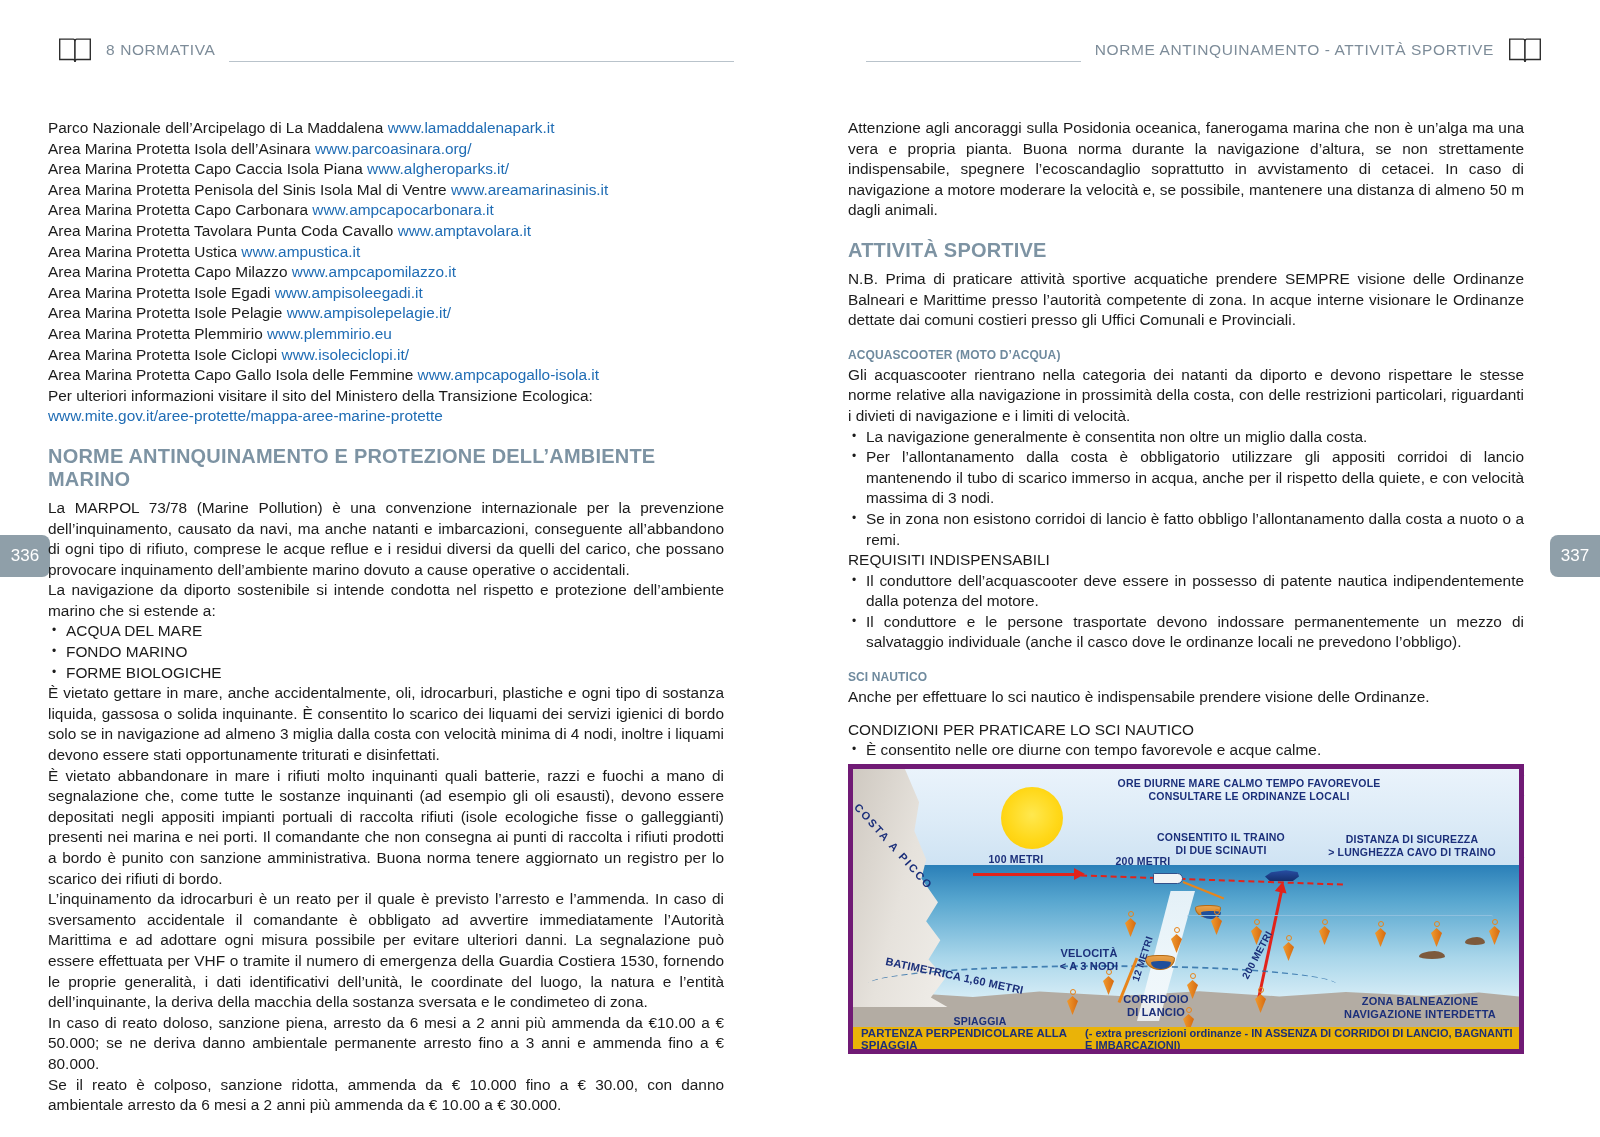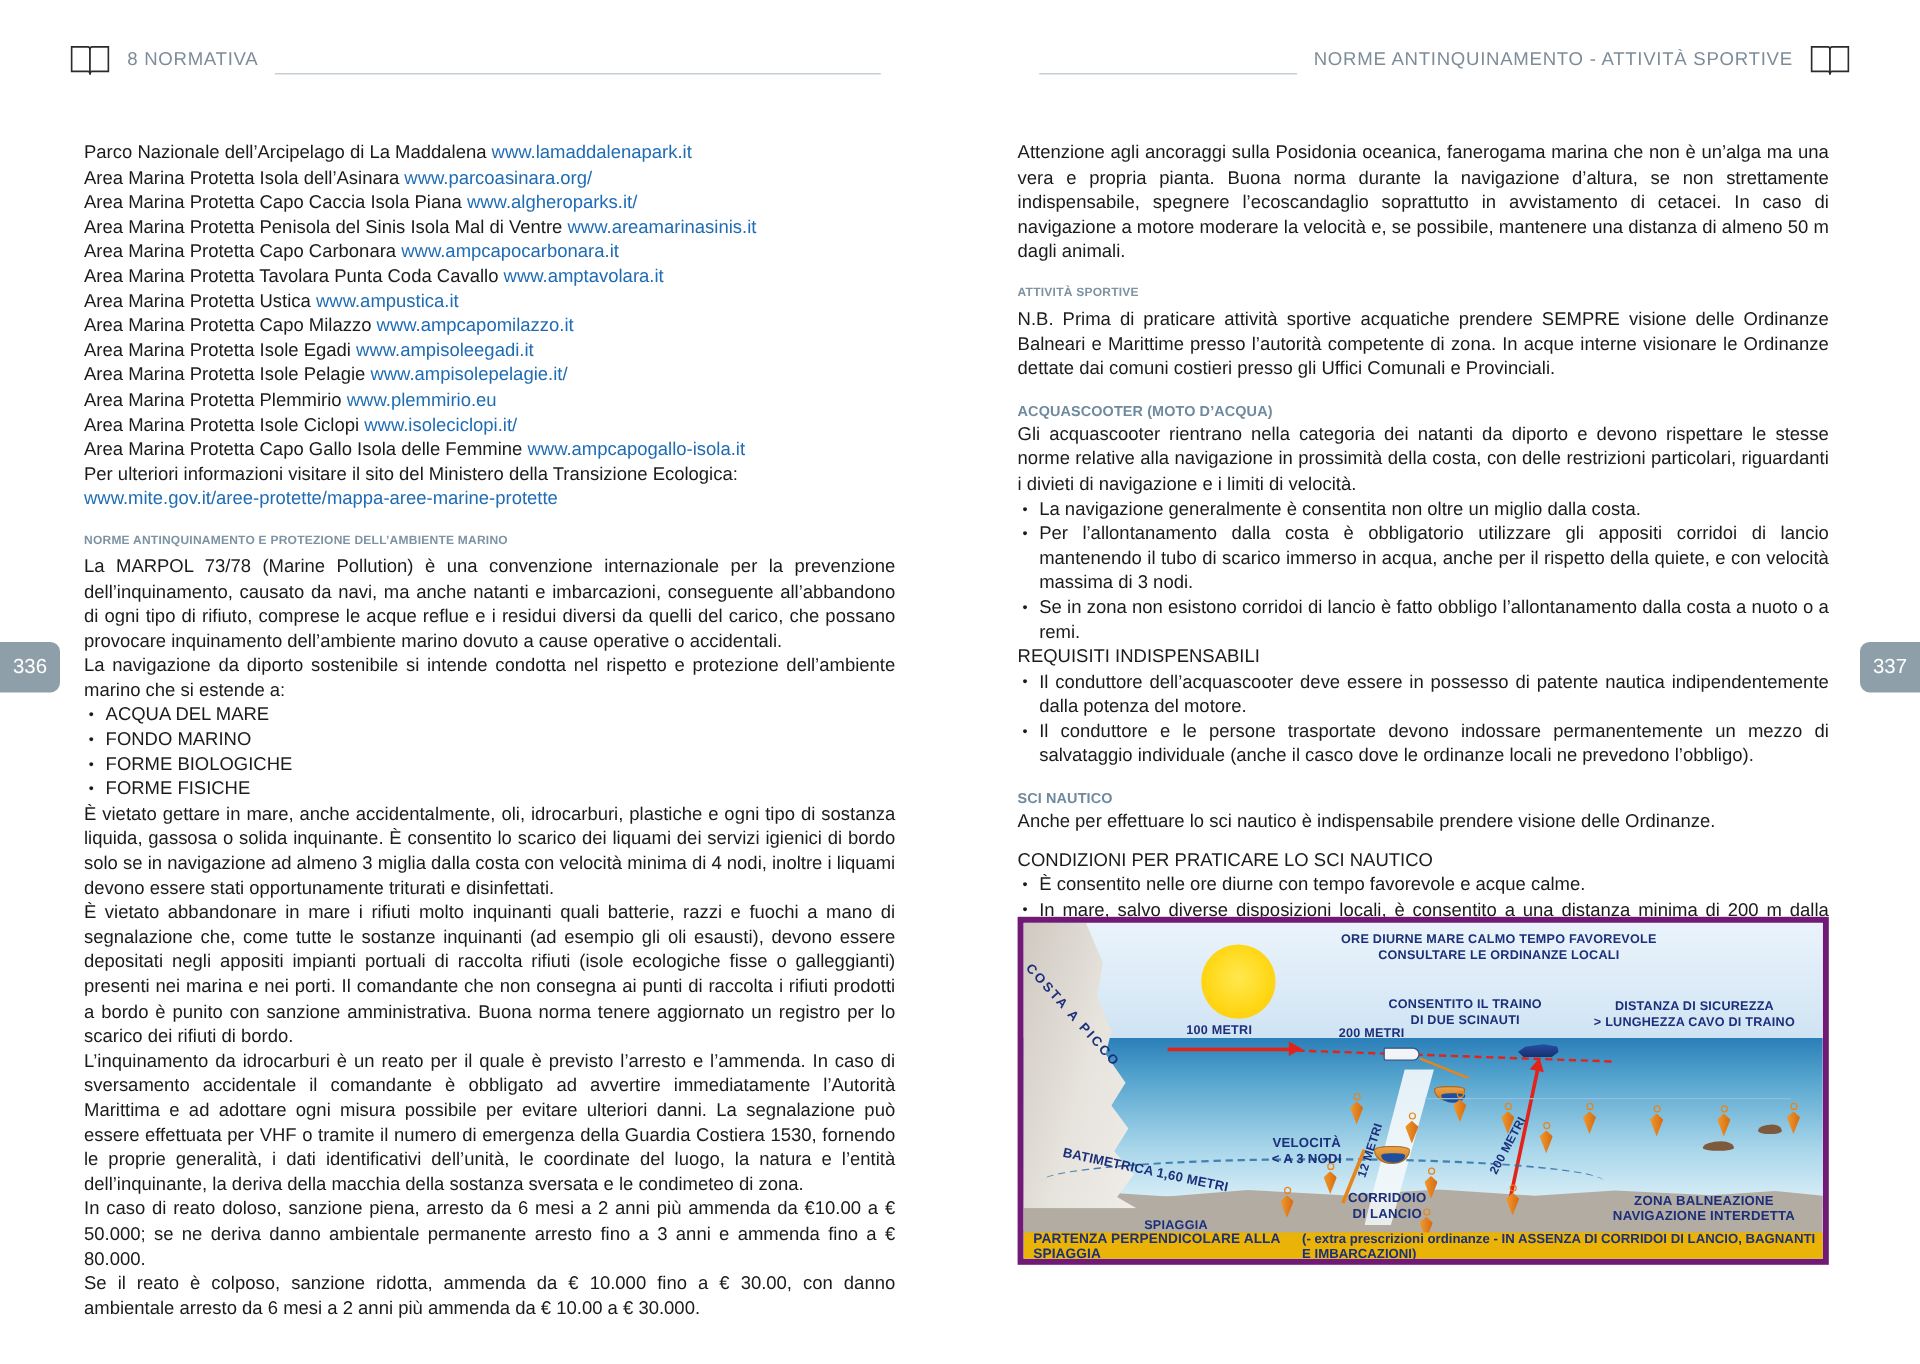--- a/index.html
+++ b/index.html
@@ -37,35 +37,35 @@
     position: absolute; top: 535px;
     width: 50px; height: 42px;
     background: #8f9fa9; color: #ffffff;
     font-size: 17px; display: flex; align-items: center; justify-content: center;
   }
   .pagetab-left  { left: 0;  border-radius: 0 8px 8px 0; }
   .pagetab-right { right: 0; border-radius: 8px 0 0 8px; }
 
   
   .col { position: absolute; top: 118px; width: 676px; }
-  .col-left  { left: 70px; }
+  .col-left  { left: 48px; }
   .col-right { left: 848px; }
 
   
   .lnk-line, p.body, .bullet, .plain {
     font-size: 15.4px; line-height: 20.6px; color: #1b1b1b;
   }
   .lnk-line { white-space: nowrap; }
   a, .url { color: #1f6cb4; text-decoration: none; }
 
   p.body { text-align: justify; }
   p.body.nojust { text-align: left; }
 
   h2.sect {
-    font-size: 10px; font-weight: bold; letter-spacing: .2px;
+    font-size: 20px; font-weight: bold; letter-spacing: .2px;
     color: #7d93a3; margin: 18px 0 7px 0;
   }
   h3.sub {
     font-size: 12px; font-weight: bold; letter-spacing: .1px;
     color: #6f8a9e; margin: 17px 0 3px 0;
   }
   .caps-line { font-size: 15.4px; line-height: 20.6px; color: #1b1b1b; }
 
   ul.bl { list-style: none; margin: 0 0 0 0; padding: 0; }
   ul.bl li {
@@ -273,21 +273,20 @@
 
     <h2 class="sect">NORME ANTINQUINAMENTO E PROTEZIONE DELL’AMBIENTE MARINO</h2>
 
     <p class="body">La MARPOL 73/78 (Marine Pollution) è una convenzione internazionale per la prevenzione dell’inquinamento, causato da navi, ma anche natanti e imbarcazioni, conseguente all’abbandono di ogni tipo di rifiuto, comprese le acque reflue e i residui diversi da quelli del carico, che possano provocare inquinamento dell’ambiente marino dovuto a cause operative o accidentali.</p>
     <p class="body">La navigazione da diporto sostenibile si intende condotta nel rispetto e protezione dell’ambiente marino che si estende a:</p>
 
     <ul class="bl tight">
       <li>ACQUA DEL MARE</li>
       <li>FONDO MARINO</li>
       <li>FORME BIOLOGICHE</li>
-      <li>FORME FISICHE</li>
     </ul>
 
     <p class="body">È vietato gettare in mare, anche accidentalmente, oli, idrocarburi, plastiche e ogni tipo di sostanza liquida, gassosa o solida inquinante. È consentito lo scarico dei liquami dei servizi igienici di bordo solo se in navigazione ad almeno 3 miglia dalla costa con velocità minima di 4 nodi, inoltre i liquami devono essere stati opportunamente triturati e disinfettati.</p>
     <p class="body">È vietato abbandonare in mare i rifiuti molto inquinanti quali batterie, razzi e fuochi a mano di segnalazione che, come tutte le sostanze inquinanti (ad esempio gli oli esausti), devono essere depositati negli appositi impianti portuali di raccolta rifiuti (isole ecologiche fisse o galleggianti) presenti nei marina e nei porti. Il comandante che non consegna ai punti di raccolta i rifiuti prodotti a bordo è punito con sanzione amministrativa. Buona norma tenere aggiornato un registro per lo scarico dei rifiuti di bordo.</p>
     <p class="body">L’inquinamento da idrocarburi è un reato per il quale è previsto l’arresto e l’ammenda. In caso di sversamento accidentale il comandante è obbligato ad avvertire immediatamente l’Autorità Marittima e ad adottare ogni misura possibile per evitare ulteriori danni. La segnalazione può essere effettuata per VHF o tramite il numero di emergenza della Guardia Costiera 1530, fornendo le proprie generalità, i dati identificativi dell’unità, le coordinate del luogo, la natura e l’entità dell’inquinante, la deriva della macchia della sostanza sversata e le condimeteo di zona.</p>
     <p class="body">In caso di reato doloso, sanzione piena, arresto da 6 mesi a 2 anni più ammenda da €10.00 a € 50.000; se ne deriva danno ambientale permanente arresto fino a 3 anni e ammenda fino a € 80.000.</p>
     <p class="body">Se il reato è colposo, sanzione ridotta, ammenda da € 10.000 fino a € 30.00, con danno ambientale arresto da 6 mesi a 2 anni più ammenda da € 10.00 a € 30.000.</p>
   </div>
 
   <div class="col col-right">

